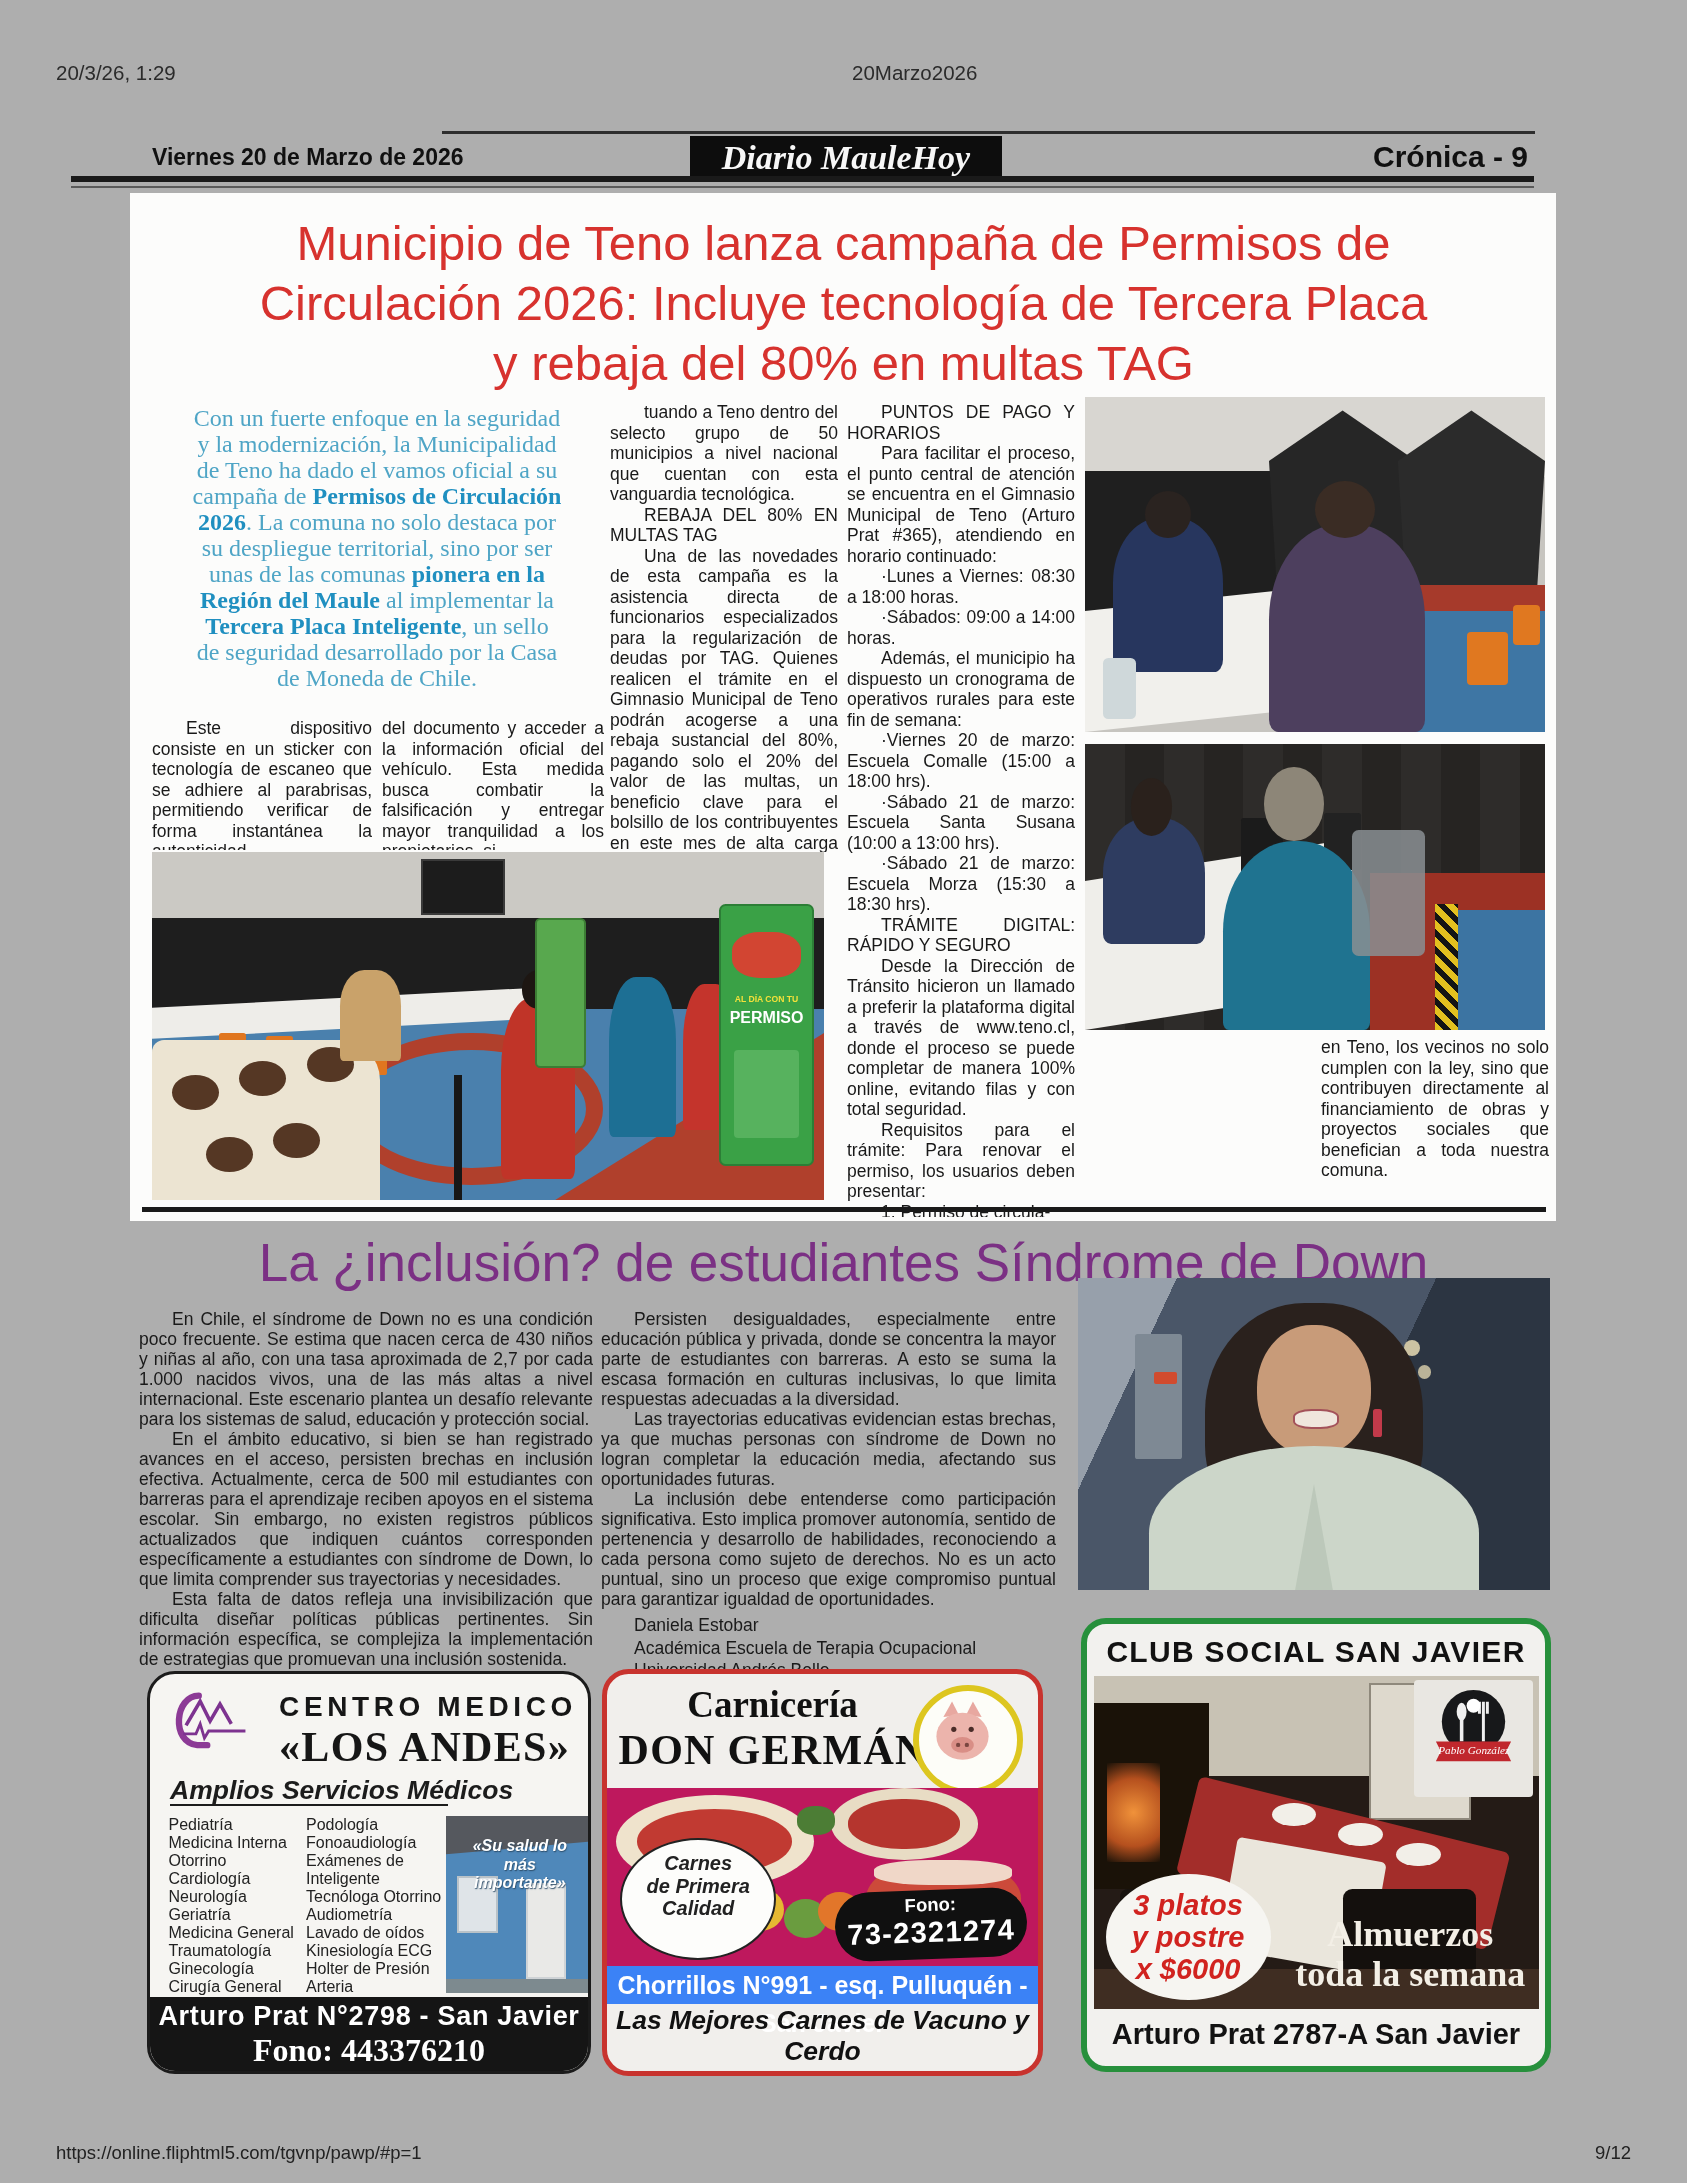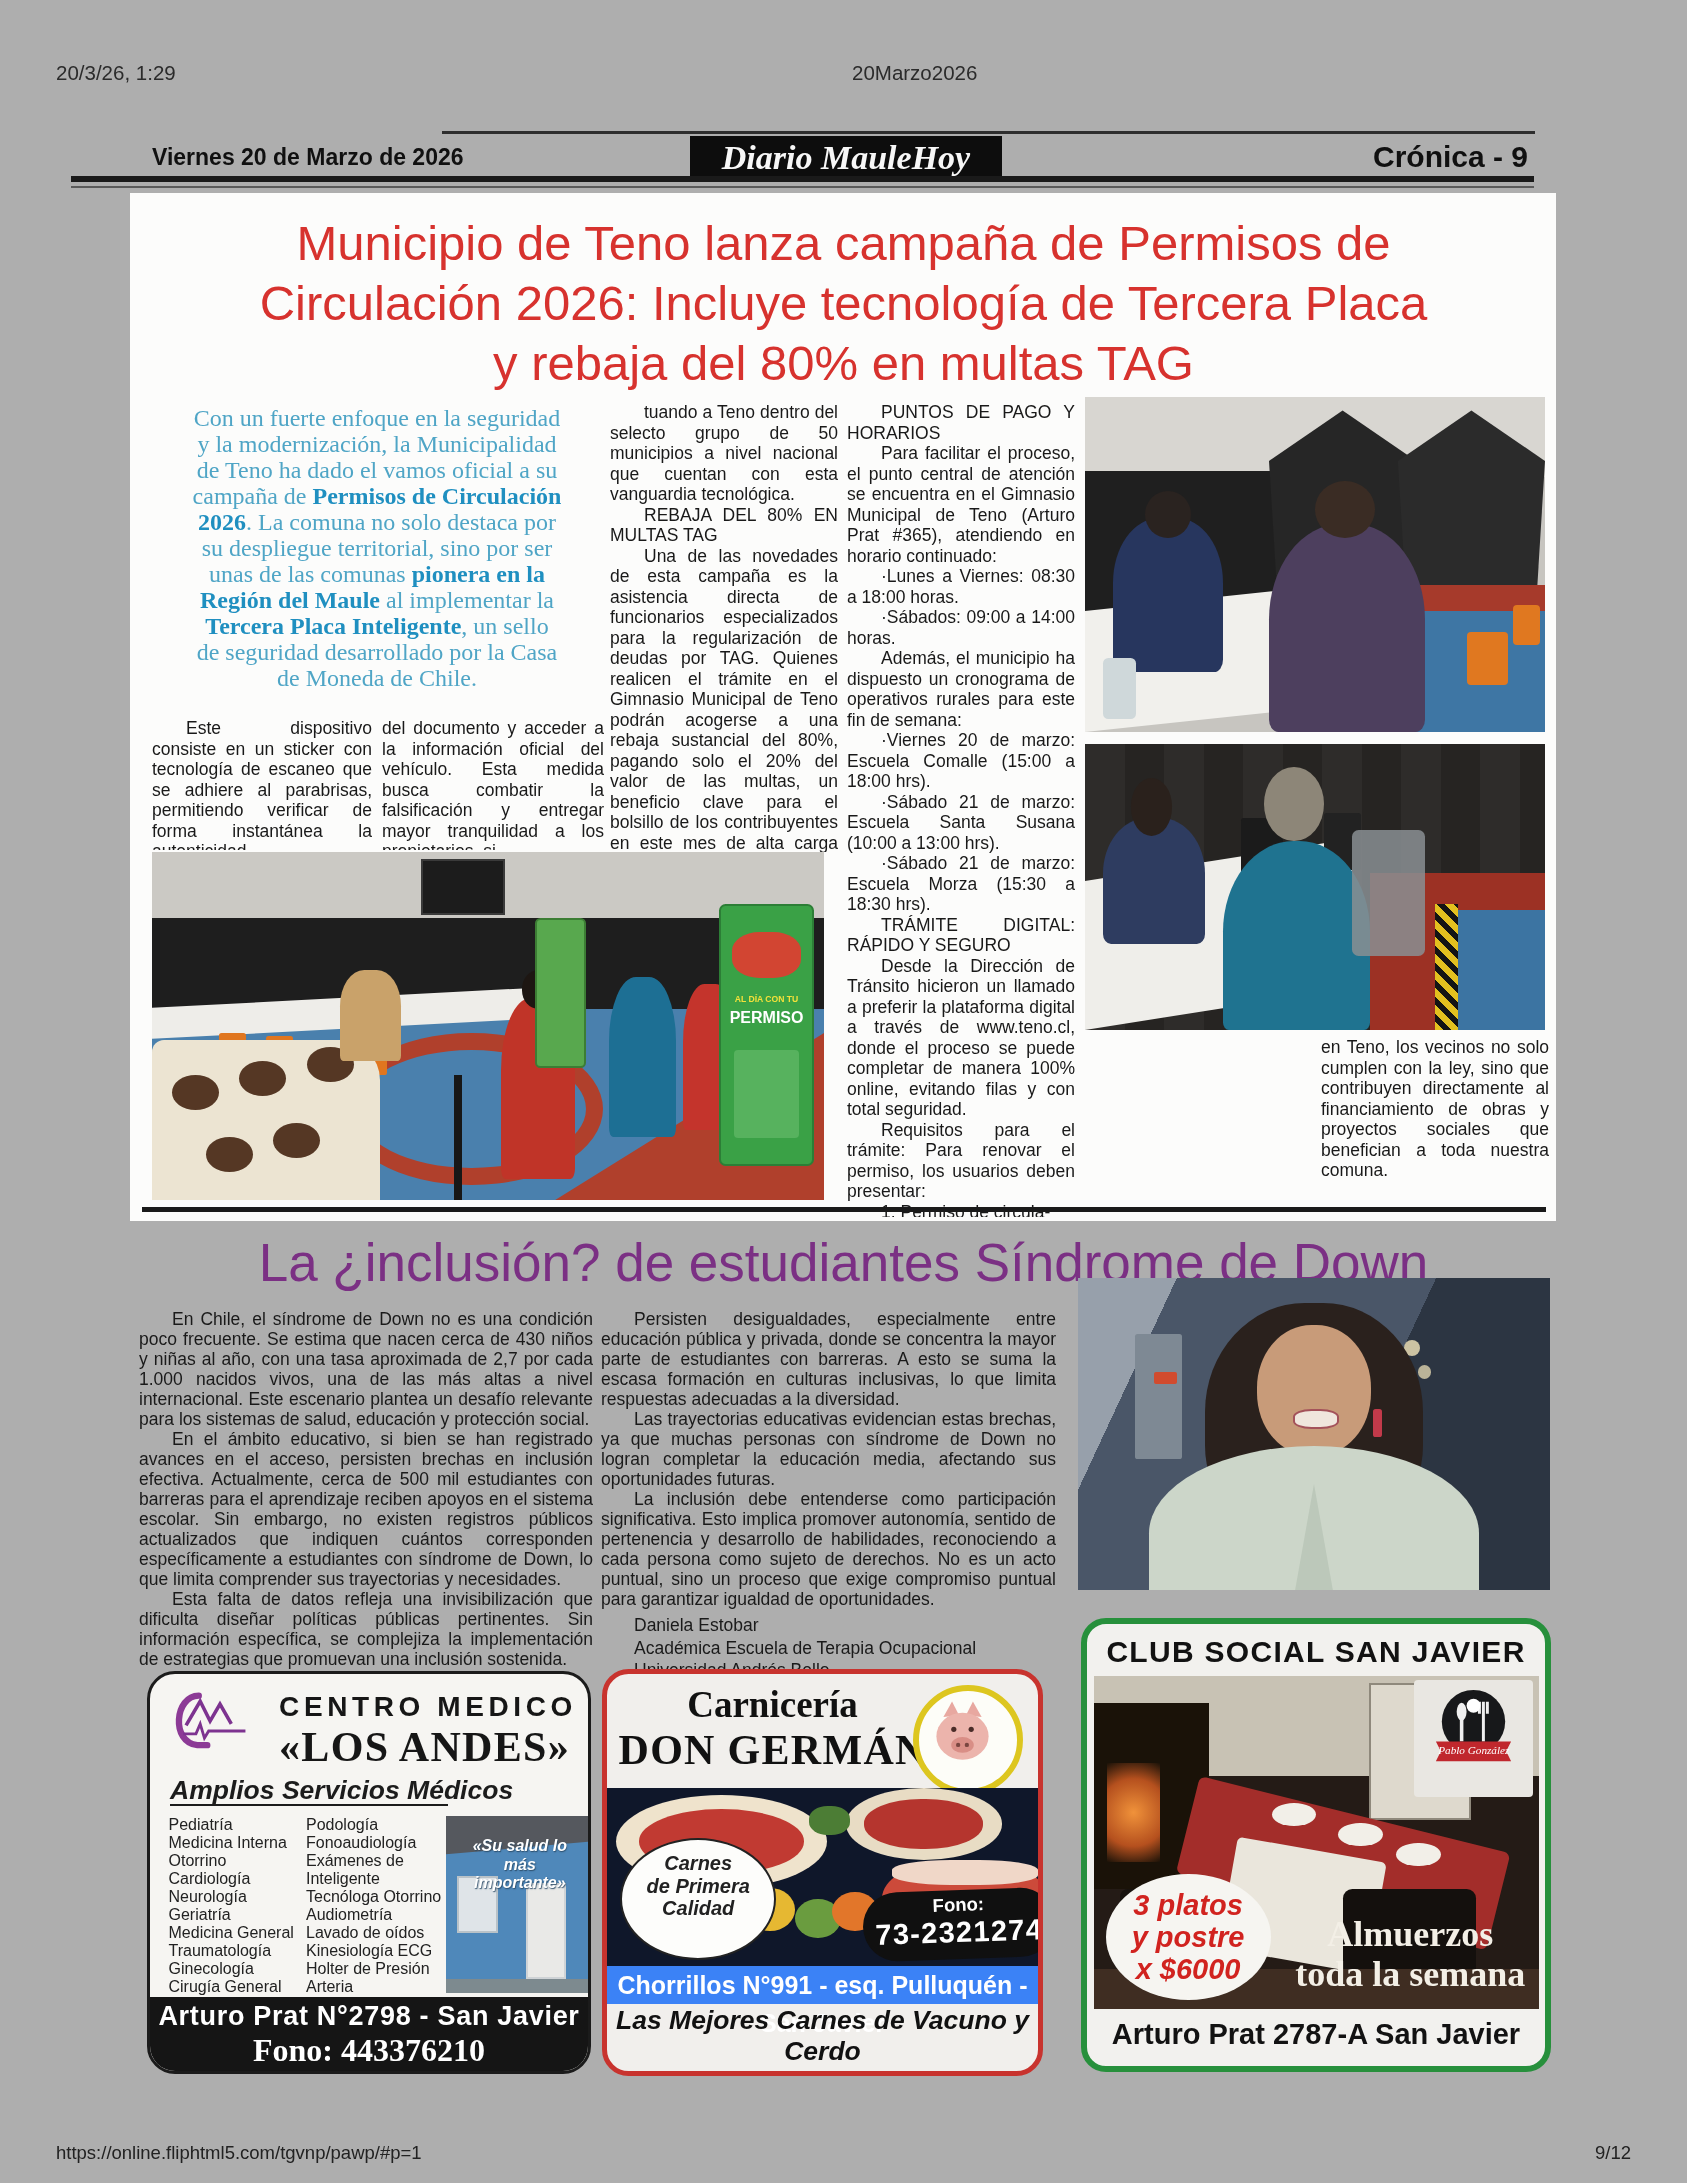--- a/index.html
+++ b/index.html
@@ -274,21 +274,21 @@
         <polygon points="28,30 38,12 46,28" fill="#e8a8a0"></polygon>
         <polygon points="72,30 62,12 54,28" fill="#e8a8a0"></polygon>
         <ellipse cx="50" cy="52" rx="30" ry="27" fill="#ecb4ac"></ellipse>
         <ellipse cx="50" cy="62" rx="13" ry="9" fill="#d98e86"></ellipse>
         <circle cx="45" cy="62" r="2.5" fill="#7a4640"></circle>
         <circle cx="55" cy="62" r="2.5" fill="#7a4640"></circle>
         <circle cx="40" cy="44" r="3" fill="#4a2c28"></circle>
         <circle cx="60" cy="44" r="3" fill="#4a2c28"></circle>
       </svg>
     </div>
-    <div class="abs" style="left:0;top:114px;width:100%;height:179px;background:#0f172a;overflow:hidden;padding-left:28px;">
+    <div class="abs" style="left:0;top:114px;width:100%;height:179px;background:#be185d;overflow:hidden;">
       <div class="abs" style="left:2%;top:4%;width:46%;height:52%;background:#efe3cc;border-radius:50%;"></div>
       <div class="abs" style="left:7%;top:12%;width:36%;height:36%;background:#c13a32;border-radius:50%;"></div>
       <div class="abs" style="left:52%;top:0;width:34%;height:40%;background:#e8dcc4;border-radius:50%;"></div>
       <div class="abs" style="left:56%;top:6%;width:26%;height:28%;background:#b5352e;border-radius:48%;"></div>
       <div class="abs" style="left:60%;top:42%;width:36%;height:52%;background:#cc4a3a;border-radius:38%;"></div>
       <div class="abs" style="left:62%;top:40%;width:32%;height:14%;background:#f0d7c8;border-radius:40%;"></div>
       <div class="abs" style="left:30%;top:56%;width:11%;height:24%;background:#e6b832;border-radius:50%;"></div>
       <div class="abs" style="left:41%;top:62%;width:10%;height:22%;background:#6a9c3f;border-radius:50%;"></div>
       <div class="abs" style="left:49%;top:58%;width:10%;height:22%;background:#e2762a;border-radius:50%;"></div>
       <div class="abs" style="left:44%;top:10%;width:9%;height:16%;background:#4c7d35;border-radius:45%;"></div>

